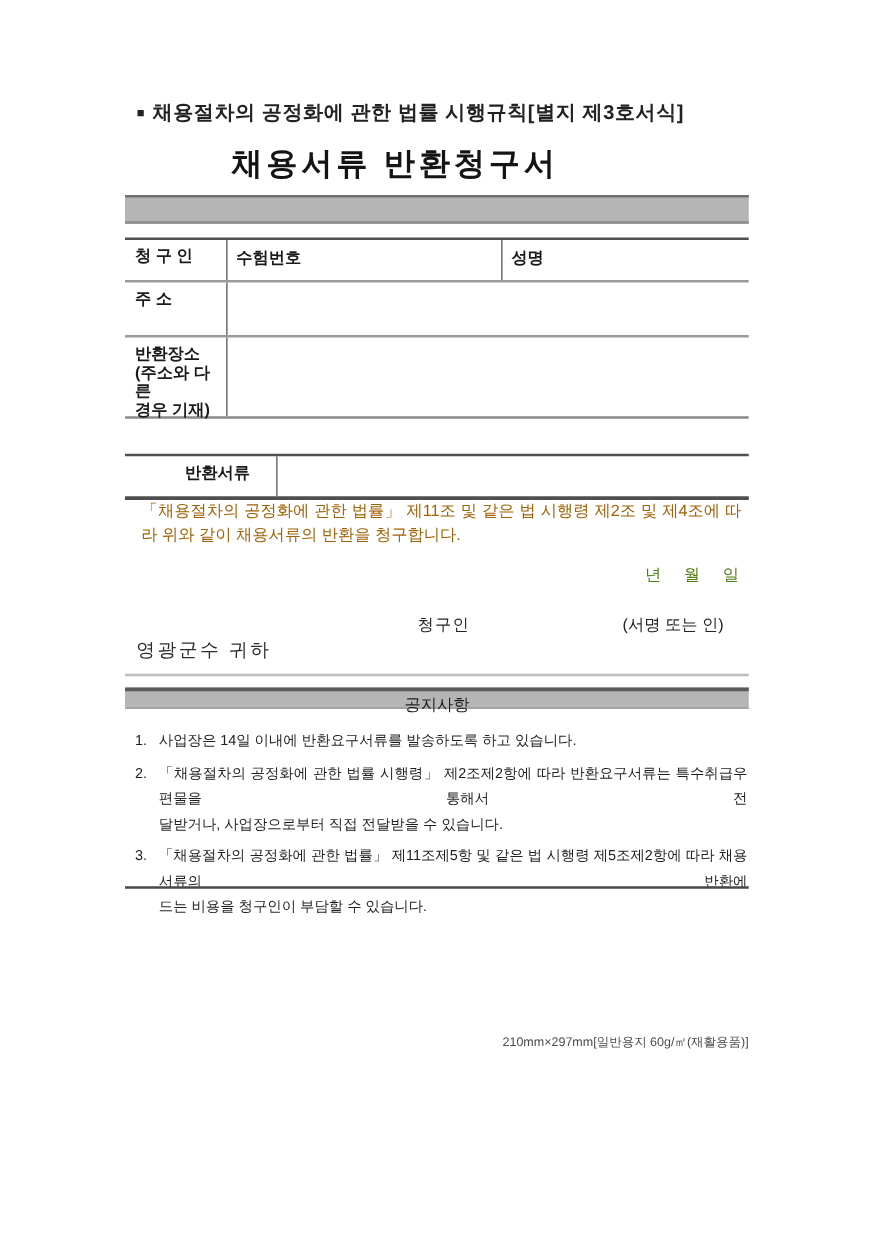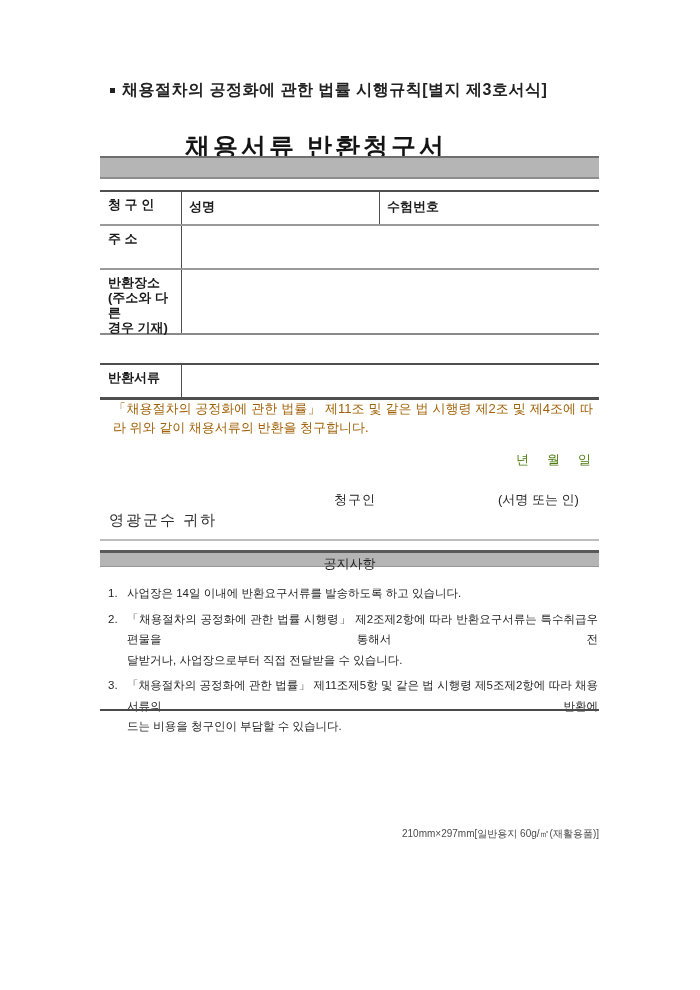--- a/index.html
+++ b/index.html
@@ -10,40 +10,40 @@
     color:#222222;
   }
   .page { position:relative; width:700px; height:990px; background:#ffffff; overflow:hidden; }
 
   
   .form-note { position:absolute; left:110px; top:80px; font-size:16px; font-weight:700; letter-spacing:.5px; color:#222; white-space:nowrap; }
   .form-note .sq { display:inline-block; width:5px; height:5px; background:#222; margin-right:7px; vertical-align:2px; }
 
   
   .doc-title { position:absolute; left:0; top:114px; width:632px; text-align:center;
-    font-size:25px; font-weight:700; letter-spacing:3px; color:#141414;margin-top:16px; }
+    font-size:25px; font-weight:700; letter-spacing:3px; color:#141414; }
 
   
   .bar1 { position:absolute; left:100px; top:156px; width:499px; height:23px;
     background:#b5b5b5; border-top:2px solid #6f6f6f; border-bottom:2px solid #8d8d8d; }
 
   
   .ftable { position:absolute; left:100px; width:499px; }
   .t1 { top:190px; border-top:2px solid #4f4f4f; }
   .frow { display:flex; }
   .frow.sep { border-top:2px solid #9a9a9a; }
   .t1 .r1 { height:32px; }
   .t1 .r2 { height:44px; }
   .t1 .r3 { height:67px; border-bottom:2px solid #8a8a8a; }
   .cell-label { width:81px; flex:none; padding:5px 2px 0 8px; font-weight:700; font-size:13px; color:#1b1b1b; line-height:15px; }
   .cell-field { flex:1; border-left:1px solid #4f4f4f; padding:5px 0 0 7px; }
   .cell-field .flabel { font-weight:700; font-size:13px; color:#1b1b1b; }
   .r1 .mid { flex:none; width:198px; }
   .t2 { top:363px; border-top:2px solid #4f4f4f; border-bottom:3px solid #4f4f4f; }
-  .t2 .frow { height:32px; }
+  .t2 .frow { height:32px;margin-left:40px; }
 
   
   .declaration { position:absolute; left:113px; top:399px; width:480px; font-size:13px; line-height:19px; color:#a16207; }
   .jline { text-align:justify; text-align-last:justify; }
 
   
   .date-line { position:absolute; left:516px; top:451px; font-size:13px; color:#4d7c0f; white-space:pre; }
   .applicant-label { position:absolute; left:334px; top:491px; font-size:13px; letter-spacing:1px; color:#242424; }
   .signature-note { position:absolute; left:498px; top:491px; font-size:13px; color:#242424; }
   .addressee { position:absolute; left:109px; top:511px; font-size:15px; letter-spacing:2px; color:#2e2e2e; }
@@ -71,25 +71,25 @@
     <span class="sq"></span><span>채용절차의 공정화에 관한 법률 시행규칙[별지 제3호서식]</span>
   </div>
 
   <div class="doc-title">채용서류 반환청구서</div>
 
   <div class="bar1"></div>
 
   <div class="ftable t1">
     <div class="frow r1">
       <div class="cell-label">청 구 인</div>
+      <div class="cell-field">
+        <span class="flabel">수험번호</span>
+      </div>
       <div class="cell-field mid">
         <span class="flabel">성명</span>
-      </div>
-      <div class="cell-field">
-        <span class="flabel">수험번호</span>
       </div>
     </div>
     <div class="frow r2 sep">
       <div class="cell-label">주 소</div>
       <div class="cell-field"></div>
     </div>
     <div class="frow r3 sep">
       <div class="cell-label">
         <div>반환장소</div>
         <div>(주소와 다른</div>

